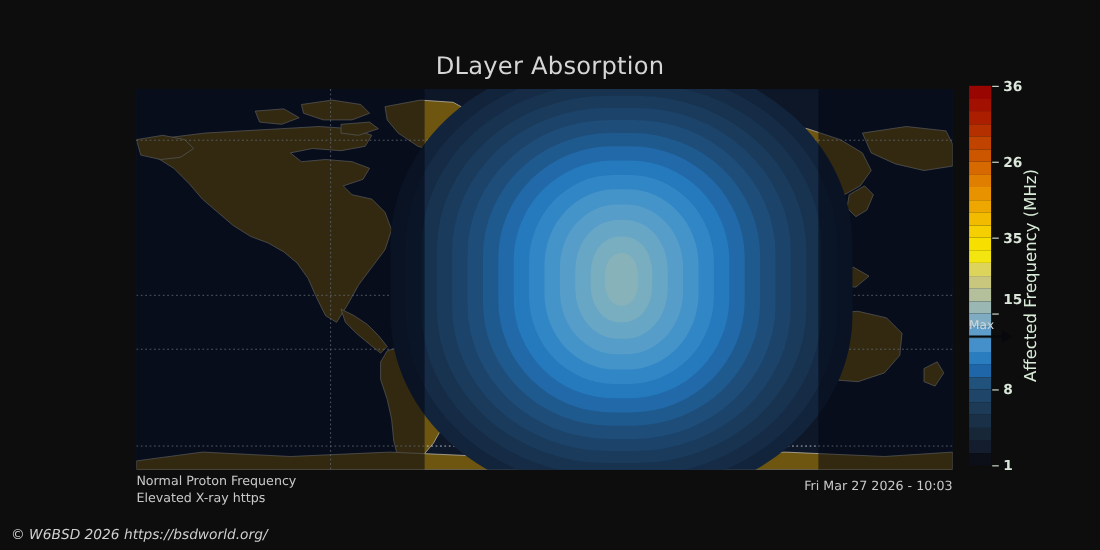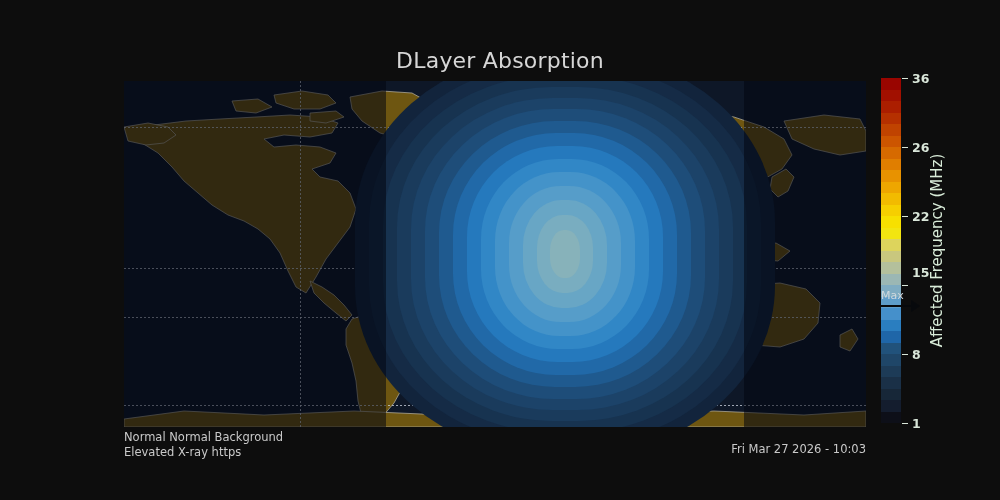--- a/index.html
+++ b/index.html
@@ -193,21 +193,20 @@
   }
   #note-1 { left: 124px; top: 430px; }
   #note-2 { left: 124px; top: 445px; }
   #timestamp {
     position: absolute;
     right: 134px;
     top: 434px;
     color: #c9c9c9;
     font-size: 11.5px;
     white-space: nowrap;
-    margin-top: 8px;
   }
   #footer {
     position: absolute;
     left: 10px; top: 478px;
     color: #cfcfcf;
     font-size: 12.5px;
     font-style: italic;
     white-space: nowrap;
   }
 </style>
@@ -343,35 +342,36 @@
         <div class="cb-step" style="background: rgb(153, 5, 0);"></div>
       </div>
     <div id="cb-ticks">
         <div class="cb-tick" style="top: 345px;"></div>
         <div class="cb-tick-label" style="top: 345px;">1</div>
         <div class="cb-tick" style="top: 276px;"></div>
         <div class="cb-tick-label" style="top: 276px;">8</div>
         <div class="cb-tick" style="top: 207px;"></div>
         <div class="cb-tick-label" style="top: 194px;">15</div>
         <div class="cb-tick" style="top: 138px;"></div>
-        <div class="cb-tick-label" style="top: 138px;">22</div>
+        <div class="cb-tick-label" style="top: 138px;">35</div>
         <div class="cb-tick" style="top: 69px;"></div>
         <div class="cb-tick-label" style="top: 69px;">26</div>
         <div class="cb-tick" style="top: 0px;"></div>
         <div class="cb-tick-label" style="top: 0px;">36</div>
       </div>
     <div id="max-marker" style="top: 224.743px;">
       <span class="max-label">Max</span>
       <span class="max-arrow-line"></span>
       <span class="max-arrow-head"></span>
     </div>
   </div>
 
   <div id="cb-axis-label">
     <span id="cb-axis-label-inner">Affected Frequency (MHz)</span>
   </div>
 
-  <div class="note-line" id="note-1">Normal Normal Background</div>
+  <div class="note-line" id="note-1">Normal Proton Frequency</div>
   <div class="note-line" id="note-2">Elevated X-ray https</div>
   <div id="timestamp">Fri Mar 27 2026 - 10:03</div>
 
+  <div id="footer">© W6BSD 2026 https://bsdworld.org/</div>
 
 </div>
 
 </body></html>

